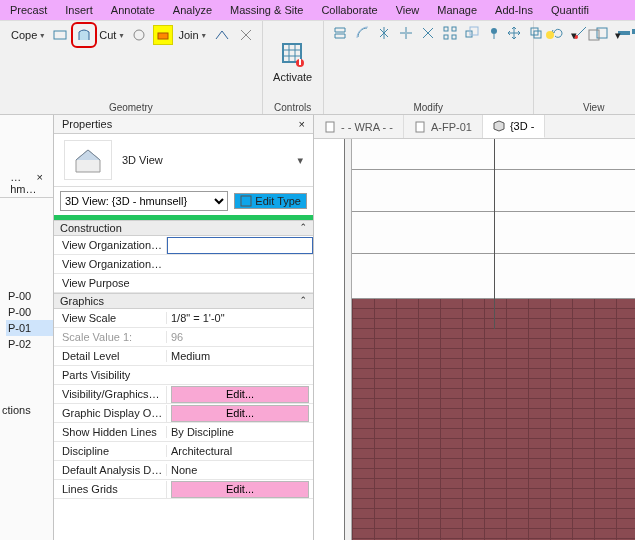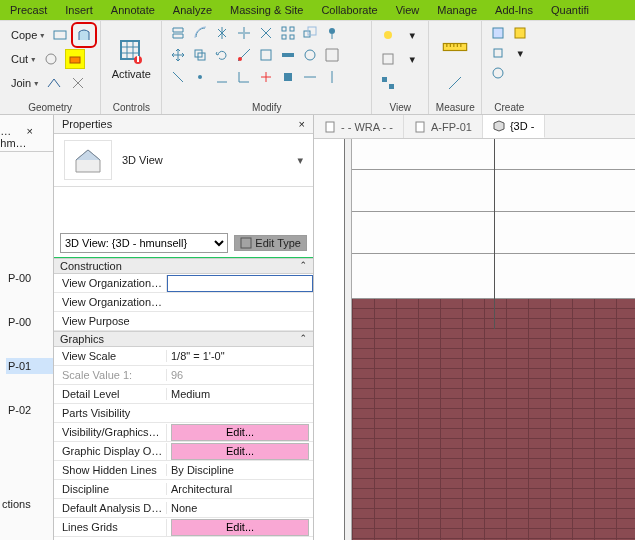--- a/index.html
+++ b/index.html
@@ -1,53 +1,53 @@
 <!DOCTYPE html>
 <html><head>
 <meta charset="utf-8">
 <style>
 * { box-sizing: border-box; margin: 0; padding: 0; font-family: "Segoe UI", Tahoma, sans-serif; font-size: 11px; }
 body { background: #fff; width: 635px; height: 540px; overflow: hidden; color: #222; }
 
 
-.menubar { display: flex; gap: 18px; padding: 4px 10px; background: #84cc16; border-bottom: 1px solid #ddd; }
+.menubar { display: flex; gap: 18px; padding: 4px 10px; background: #f0abfc; border-bottom: 1px solid #ddd; }
 .menubar span { cursor: default; }
 
 
 .ribbon { display: flex; background: #f1f1f1; border-bottom: 1px solid #c9c9c9; height: 94px; }
 .group { border-right: 1px solid #d6d6d6; padding: 2px 6px 1px 6px; display: flex; flex-direction: column; }
-.group-body { flex: 1; display: flex; flex-direction: column; }
+.group-body { flex: 1; display: flex; }
 .group-title { text-align: center; font-size: 10px; color: #444; padding-top: 1px; }
 .rrow { display: flex; align-items: center; gap: 4px; height: 24px; }
 .rbtn { width: 20px; height: 20px; display: inline-flex; align-items: center; justify-content: center; border: 1px solid transparent; }
 .rbtn svg { width: 16px; height: 16px; }
 .lblbtn { display: flex; align-items: center; gap: 3px; height: 22px; padding: 0 2px; }
 .lblbtn .dd { font-size: 8px; color: #555; }
 .bigbtn { display: flex; flex-direction: column; align-items: center; justify-content: center; width: 48px; height: 72px; gap: 2px; }
 .bigbtn svg { width: 28px; height: 28px; }
 .highlight-red { position: relative; }
 .highlight-red::after { content:""; position:absolute; left:-4px; top:-4px; right:-4px; bottom:-4px; border:2px solid #d00; border-radius: 6px; pointer-events: none;}
 .highlight-yellow { background: #fffc00 !important; border-color: #d6d200 !important;}
 .iconrow { display: flex; gap: 2px; }
 
 
 .work { display: flex; height: calc(540px - 18px - 94px); }
 .browser { width: 54px; border-right: 1px solid #c3c3c3; background:#fafafa; padding-top: 8px; }
 .browser .tree { padding-left: 6px; }
-.browser .node { padding: 2px 2px; white-space: nowrap; overflow: hidden; margin-top: 28px; }
+.browser .node { padding: 2px 2px; white-space: nowrap; overflow: hidden; }
 .browser .sel { background: #cfe4fb; }
-.browser .tabhead { border-bottom: 1px solid #ccc; padding: 2px 20px; display:flex; justify-content: flex-end; }
+.browser .tabhead { border-bottom: 1px solid #ccc; padding: 2px 12px; display:flex; justify-content: center; margin-top: 46px; }
 
 .proppane { width: 260px; border-right: 1px solid #c3c3c3; background:#fff; display:flex; flex-direction: column; }
 .prop-tab { display:flex; justify-content: space-between; align-items: center; border-bottom: 1px solid #ccc; padding: 3px 8px; background:#f5f5f5;}
 .prop-head { display:flex; align-items:center; gap: 10px; padding: 6px 10px; border-bottom: 1px solid #dcdcdc;}
 .prop-head .thumb { width: 48px; height: 40px; display:flex; align-items:center; justify-content:center; background:#fff; border:1px solid #e2e2e2;}
-.sel-row { display:flex; gap:6px; padding: 4px 6px; align-items: center; border-bottom:1px solid #22c55e;margin-top:42px;}
+.sel-row { display:flex; gap:6px; padding: 4px 6px; align-items: center; border-bottom:5px solid #22c55e;}
 .sel-row select { flex:1; height:20px; font-size:11px; background:#fff; border:1px solid #9b9b9b;}
-.edittype { display:flex; align-items:flex-start; gap:3px; border:1px solid #9b9b9b; padding: 1px 5px; background:#a3a3a3; }
+.edittype { display:flex; align-items:flex-start; gap:3px; border:1px solid #9b9b9b; padding: 1px 5px; background:#0ea5e9; }
 .catrow { background:#ececec; border-top:1px solid #cfcfcf; border-bottom:1px solid #cfcfcf; padding: 1px 6px; font-weight: normal; display:flex; justify-content:space-between;}
 .catrow .exp { font-size: 9px; }
 .proptable { overflow-y: auto; }
 .prow { display:flex; border-bottom:1px solid #e6e6e6; height: 19px; align-items:center; }
 .pk { width: 112px; padding-left: 8px; white-space:nowrap; overflow:hidden; text-overflow:ellipsis; }
 .pv { flex:1; padding: 0 4px; border-left:1px solid #e6e6e6; white-space:nowrap; overflow:hidden; }
 .pv.inputcell { padding:0; }
 .pv.inputcell .box { height:17px; border:1px solid #3a6ab5; background:#fff; }
 .pv button { width: 100%; height:17px; font-size:11px; background:#f9a8d4; border:1px solid #b9b9b9; }
 .muted { color:#9a9a9a; }

